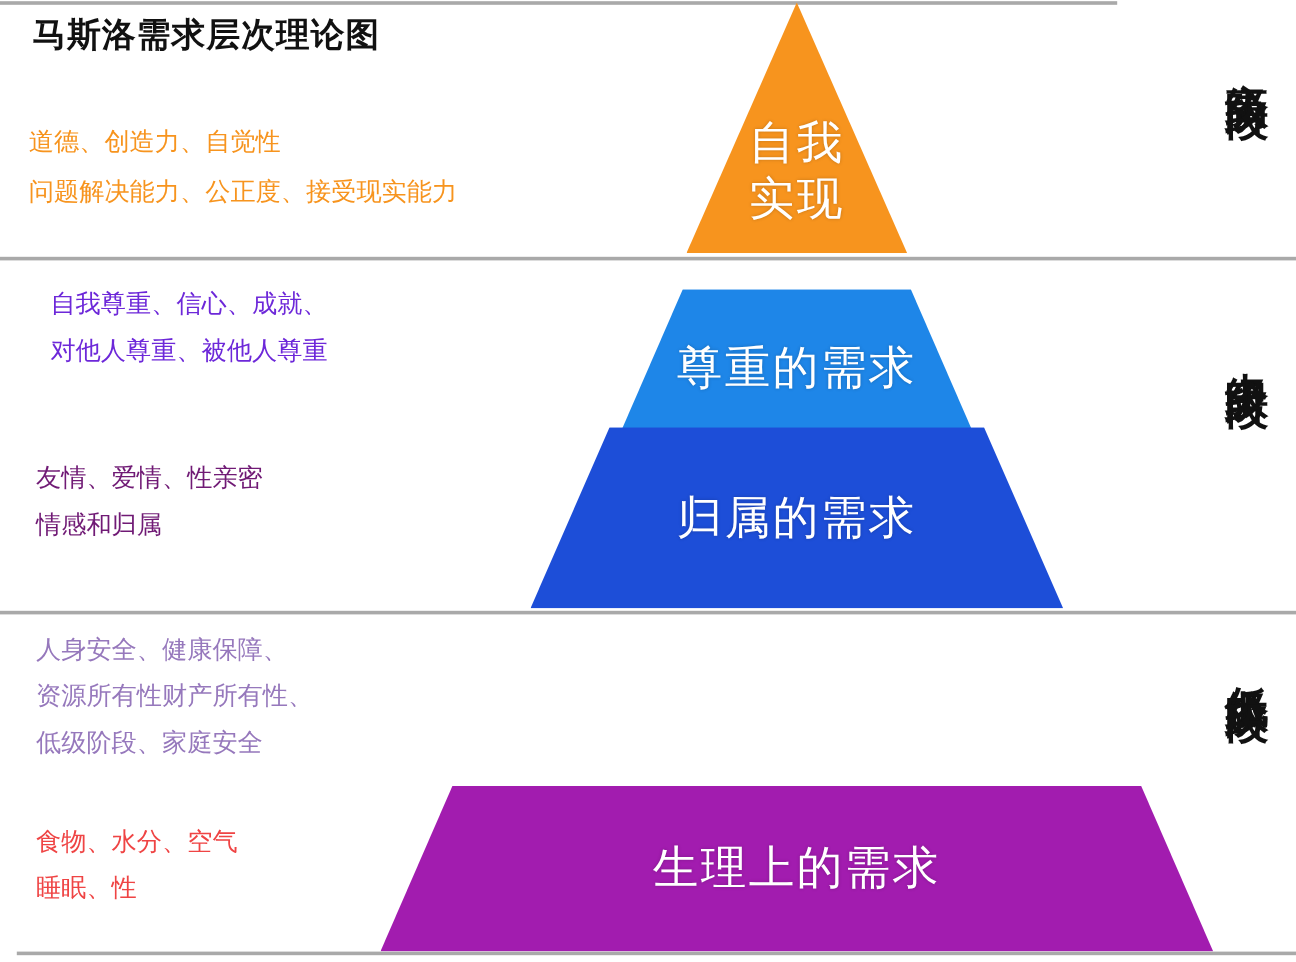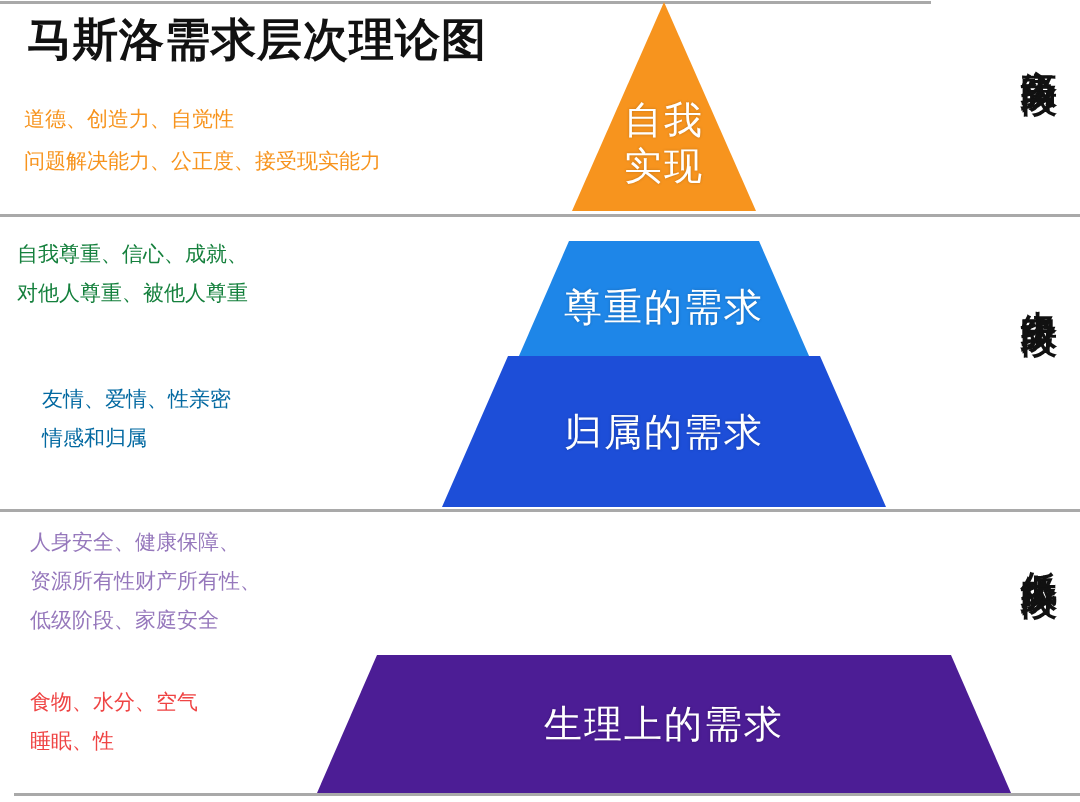--- a/index.html
+++ b/index.html
@@ -9,48 +9,48 @@
   }
   
   .hline{position:absolute;height:3px;background:#a9a9a9;}
   .hline.l-top{top:1px;left:0;width:931px;}
   .hline.l-1{top:214px;left:0;width:1080px;}
   .hline.l-2{top:509px;left:0;width:1080px;}
   .hline.l-3{top:793px;left:14px;width:1066px;}
 
   
   .title{
-    position:absolute;left:27px;top:10px;font-size:45px;font-weight:bold;color:#111;
+    position:absolute;left:27px;top:10px;font-size:28px;font-weight:bold;color:#111;
     letter-spacing:1px;white-space:nowrap;
   }
 
   
   .desc{position:absolute;white-space:pre-line;font-size:21px;line-height:39px;letter-spacing:0;}
   .desc.d0{left:24px;top:98px;color:#f7941e;line-height:42px;}
-  .desc.d1{left:17px;top:234px;color:#15803d;}
-  .desc.d2{left:30px;top:379px;color:#0369a1;margin-left:12px;}
+  .desc.d1{left:42px;top:234px;color:#6d28d9;}
+  .desc.d2{left:30px;top:379px;color:#701a75;}
   .desc.d3{left:30px;top:522px;color:#9678bc;}
   .desc.d4{left:30px;top:682px;color:#ef4444;}
 
   
   .sec{position:absolute;display:flex;align-items:center;justify-content:center;}
   .sec .lbl{
     color:#ffffff;font-size:38px;letter-spacing:2px;text-align:center;white-space:pre-line;
     line-height:46px;text-shadow:0 0 3px rgba(0,0,0,0.22);
   }
   .sec.s0{left:572px;top:2px;width:184px;height:209px;background:#f7941e;
     clip-path:polygon(92px 0,100% 100%,0 100%);align-items:flex-end;}
   .sec.s0 .lbl{padding-bottom:22px;}
   .sec.s1{left:512px;top:217px;width:304px;height:131px;background:#1e86e8;
     clip-path:polygon(57px 0,247px 0,100% 100%,0 100%);margin-top:24px;}
   .sec.s2{left:442px;top:356px;width:444px;height:151px;background:#1d4ed8;
     clip-path:polygon(66px 0,378px 0,100% 100%,0 100%);}
   .sec.s3{left:381px;top:513px;width:566px;height:134px;background:#7d60a8;
     clip-path:polygon(59px 0,507px 0,100% 100%,0 100%);}
-  .sec.s4{left:317px;top:655px;width:694px;height:138px;background:#4c1d95;
+  .sec.s4{left:317px;top:655px;width:694px;height:138px;background:#a21caf;
     clip-path:polygon(60px 0,634px 0,100% 100%,0 100%);}
 
   
   .stage{
     position:absolute;left:1014px;writing-mode:vertical-rl;text-orientation:upright;
     font-size:36px;font-weight:bold;color:#111;letter-spacing:4px;white-space:nowrap;
   }
   .stage.st0{top:40px;}
   .stage.st1{top:281px;}
   .stage.st2{top:543px;}

